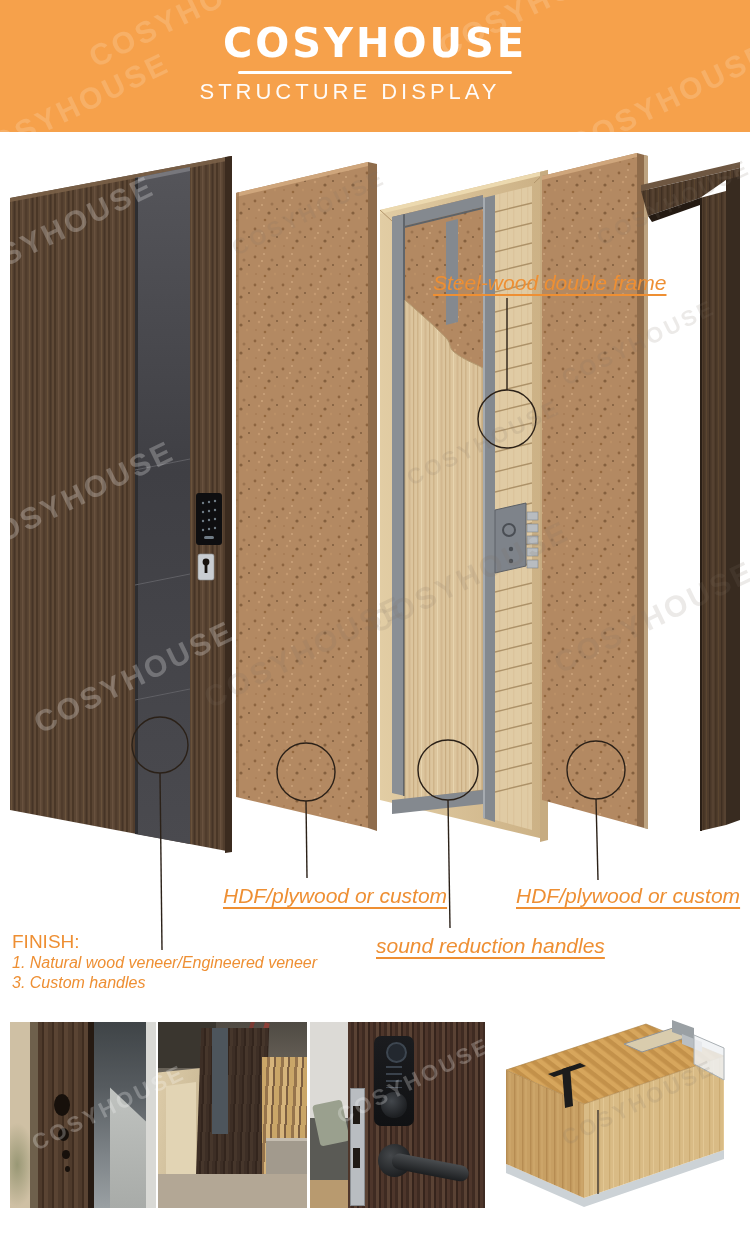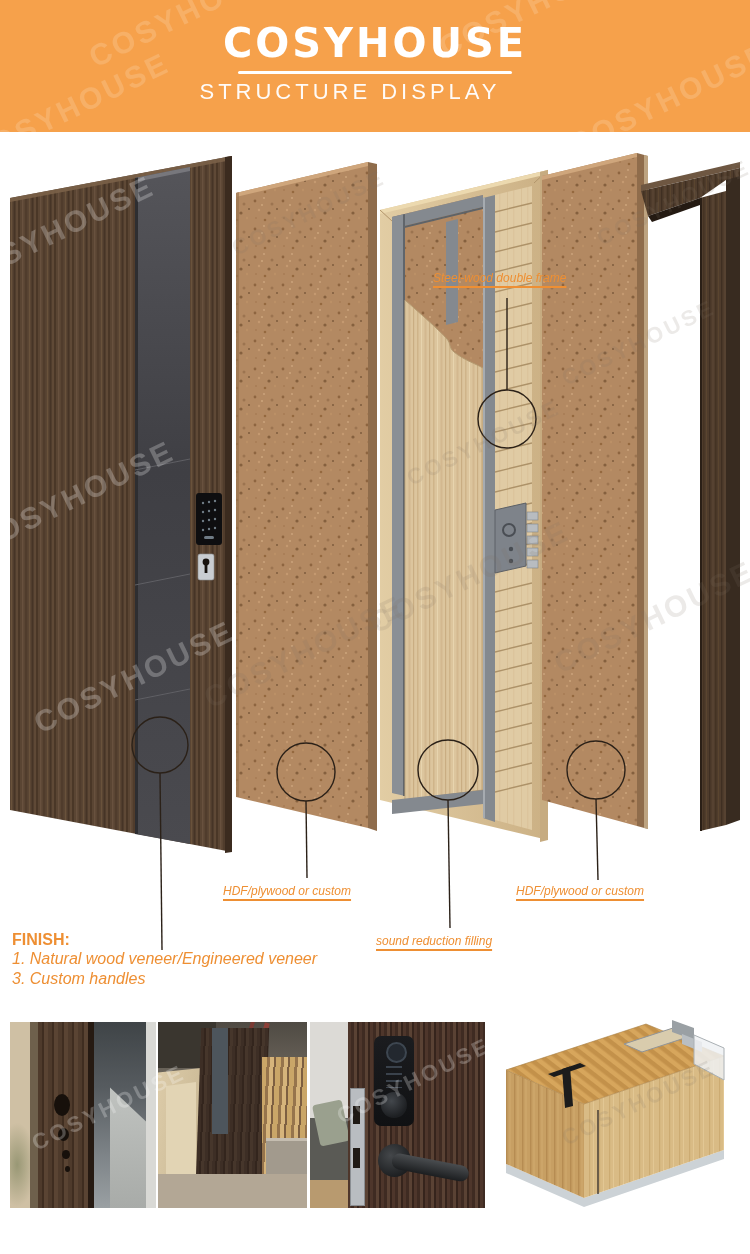--- a/index.html
+++ b/index.html
@@ -16,25 +16,25 @@
 
   
   .wm{position:absolute;font-weight:700;font-size:30px;letter-spacing:3px;white-space:nowrap;
       transform:rotate(-26deg);pointer-events:none;z-index:5;}
   .wm-h{color:rgba(255,255,255,.16);}
   .wm-w{color:rgba(255,255,255,.25);}
   .wm-g{color:rgba(128,116,102,.15);}
   .wm-s{font-size:22px;}
 
   
-  .lbl{position:absolute;color:#EE8F33;font-style:italic;font-size:12px;font-weight:400;
+  .lbl{position:absolute;color:#EE8F33;font-style:italic;font-size:21px;font-weight:400;
        text-decoration:underline;text-underline-offset:4px;text-decoration-thickness:1.5px;
        white-space:nowrap;z-index:8;}
   #finish{position:absolute;left:12px;top:931px;z-index:8;color:#EE8F33;}
-  #finish .fh{font-weight:700;font-size:16px;letter-spacing:0px;font-style:normal;}
+  #finish .fh{font-weight:400;font-size:19px;letter-spacing:0px;font-style:normal;}
   #finish .fi{font-style:italic;font-size:16px;line-height:19.5px;white-space:nowrap;}
 
   
   .ph{position:absolute;top:1022px;height:186px;overflow:hidden;background:#888;}
   .ph *{position:absolute;}
   #render-wrap{position:absolute;left:496px;top:1018px;width:242px;height:192px;}
 
   svg{display:block;}
 </style>
 </head>
@@ -251,21 +251,21 @@
   <span class="wm wm-g wm-s" style="left:225px;top:200px">COSYHOUSE</span>
   <span class="wm wm-g" style="left:195px;top:635px">COSYHOUSE</span>
   <span class="wm wm-g" style="left:360px;top:560px">COSYHOUSE</span>
   <span class="wm wm-g wm-s" style="left:400px;top:430px">COSYHOUSE</span>
   <span class="wm wm-g wm-s" style="left:590px;top:190px">COSYHOUSE</span>
   <span class="wm wm-g" style="left:545px;top:600px">COSYHOUSE</span>
   <span class="wm wm-g wm-s" style="left:555px;top:330px">COSYHOUSE</span>
 
   <div class="lbl" style="left:433px;top:271px">Steel-wood double frame</div>
   <div class="lbl" style="left:223px;top:884px">HDF/plywood or custom</div>
-  <div class="lbl" style="left:376px;top:934px">sound reduction filling</div>
+  <div class="lbl" style="left:376px;top:934px">sound reduction handles</div>
   <div class="lbl" style="left:516px;top:884px">HDF/plywood or custom</div>
 
   <div id="finish">
     <div class="fh">FINISH:</div>
     <div class="fi">1. Natural wood veneer/Engineered veneer</div>
     <div class="fi">3. Custom handles</div>
   </div>
 
   <div class="ph" style="left:10px;width:146px">
     <div style="left:0;top:0;width:24px;height:186px;background:#cfc0a4"></div>

